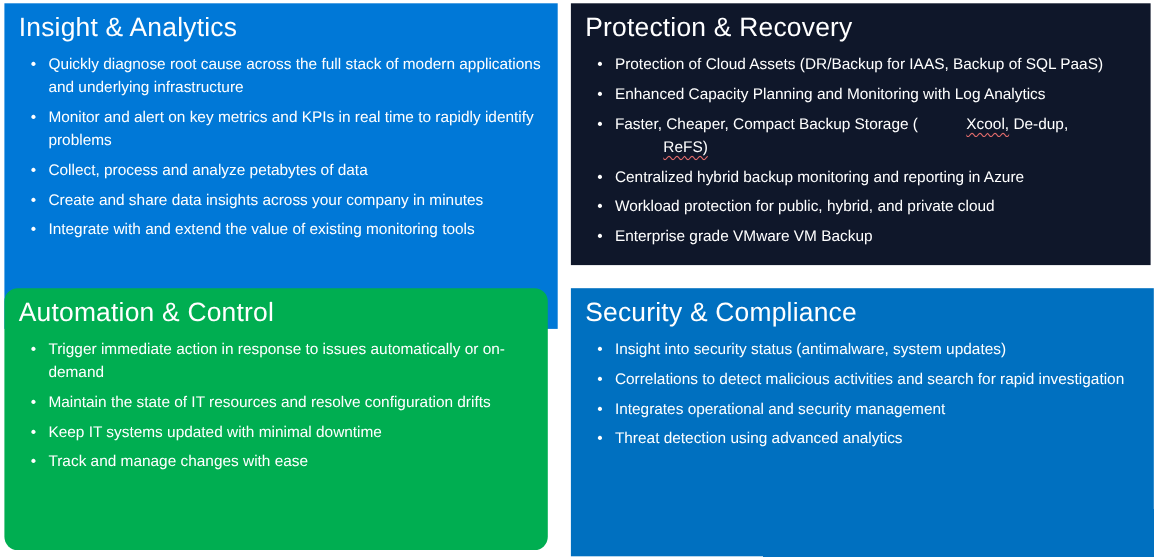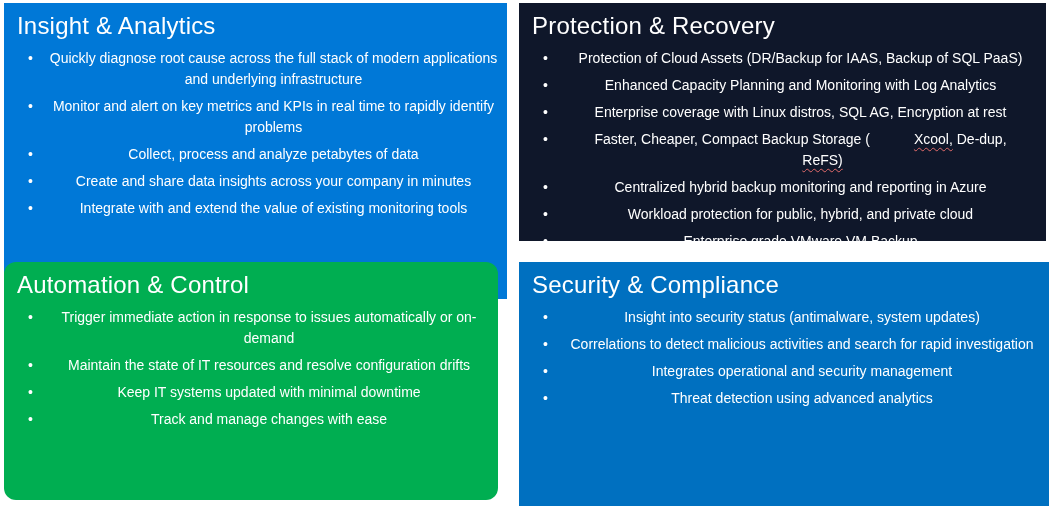--- a/index.html
+++ b/index.html
@@ -34,21 +34,20 @@
     margin: 0;
     font-size: 24px;
     font-weight: 300;
     line-height: 30px;
     letter-spacing: 0.2px;
   }
   ul.bullets {
     list-style: none;
     margin: 7px 0 0 0;
     padding: 0 0 0 11px;
-    text-align: center;
   }
   ul.bullets li {
     position: relative;
     padding-left: 16px;
     margin-bottom: 6px;
     font-size: 14px;
     line-height: 21px;
   }
   ul.bullets li::before {
     content: "\2022";
@@ -80,21 +79,20 @@
         <li><span>Create and share data insights across your company in minutes</span></li>
         <li><span>Integrate with and extend the value of existing monitoring tools</span></li>
       </ul>
   </section>
 
   <section class="panel p1" style="background: #0f172a;">
     <h2 class="panel-title">Protection &amp; Recovery</h2>
     <ul class="bullets">
         <li><span>Protection of Cloud Assets (DR/Backup for IAAS, Backup of SQL PaaS)</span></li>
         <li><span>Enhanced Capacity Planning and Monitoring with Log Analytics</span></li>
-        <li><span>Enterprise coverage with Linux distros, SQL AG, Encryption at rest</span></li>
         <li><span>Faster, Cheaper, Compact Backup Storage (</span><span class="squiggle" style="text-decoration-color: rgb(224, 106, 106);">Xcool,</span><span> De-dup, </span><span class="squiggle" style="text-decoration-color: rgb(224, 106, 106);">ReFS)</span></li>
         <li><span>Centralized hybrid backup monitoring and reporting in Azure</span></li>
         <li><span>Workload protection for public, hybrid, and private cloud</span></li>
         <li><span>Enterprise grade VMware VM Backup</span></li>
       </ul>
   </section>
 
   <section class="panel p2" style="background: rgb(0, 174, 81); border-radius: 12px;">
     <h2 class="panel-title">Automation &amp; Control</h2>
     <ul class="bullets">

